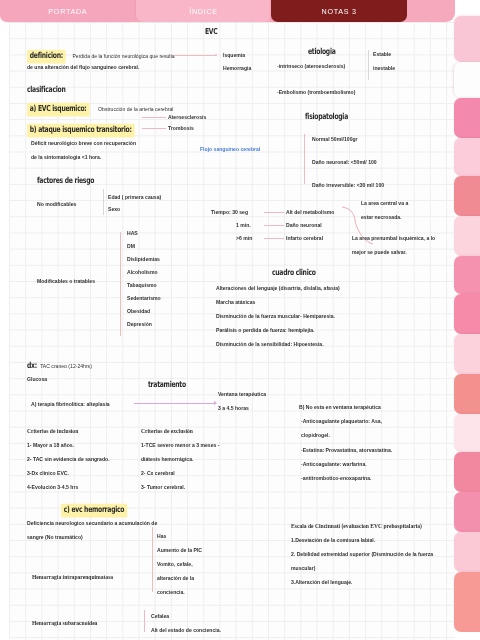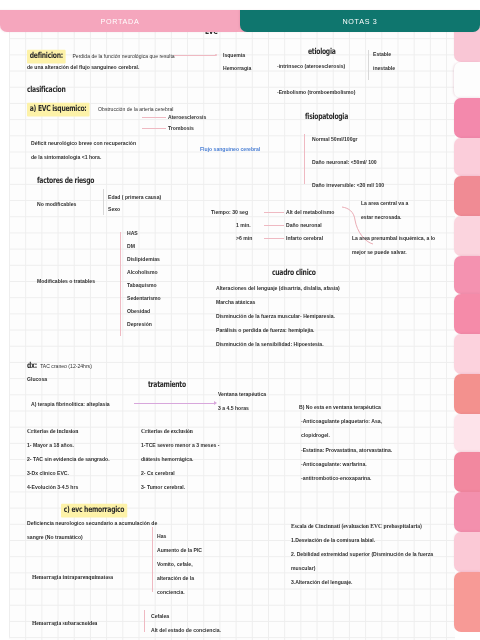--- a/index.html
+++ b/index.html
@@ -9,22 +9,22 @@
     height: 640px;
     overflow: hidden;
     background: #ffffff;
     font-family: "Liberation Sans", sans-serif;
     position: relative;
   }
 
   
   #top-tabs {
     position: absolute;
-    left: 0; top: 10px;
-    width: 480px; height: 22px;
+    left: 0; top: 0;
+    width: 407px; height: 22px;
     display: flex;
     align-items: flex-end;
     z-index: 40;
   }
   #top-tabs-bg {
     position: absolute;
     left: 20px; top: 0;
     width: 435px; height: 22px;
     background: #f6a8bd;
     border-radius: 0 0 9px 9px;
@@ -136,21 +136,24 @@
   <div class="rtab" style="height:40px;background:#f390ad"></div>
   <div class="rtab" style="height:40px;background:#fbc9d6"></div>
   <div class="rtab" style="height:60px;background:#f79a96"></div>
 </div>
 
 <div id="top-tabs">
   <div id="top-tabs-bg"></div>
   <div class="ttab" style="background:#f5a6bd">
       <span>PORTADA</span>
     </div>
-  <div class="ttab" style="background:#0f766e">
+  <div class="ttab" style="background:#f8b6c8">
+      <span>ÍNDICE</span>
+    </div>
+  <div class="ttab" style="background:#7f1d1d">
       <span>NOTAS 3</span>
     </div>
 </div>
 
 <div id="page">
 
   <div class="t" style="left:196px; top:6px;text-align:center;">
     <span class="hand">EVC</span>
   </div>
 
@@ -182,20 +185,23 @@
   <div class="t" style="left:18px; top:82px;">
     <span class="hand hl">a) EVC isquemico:</span>
     <span class="b" style="margin-left:2px">Obstrucción de la arteria cerebral</span>
   </div>
 
   <div class="hline" style="left:133px; top:95px; width:24px;"></div>
   <div class="t b" style="left:159px; top:91px;">Ateroesclerosis</div>
   <div class="hline" style="left:133px; top:106px; width:24px;"></div>
   <div class="t b" style="left:159px; top:102px;">Trombosis</div>
 
+  <div class="t" style="left:18px; top:103px;">
+    <span class="hand hl">b) ataque isquemico transitorio:</span>
+  </div>
   <div class="t b" style="left:22px; top:117px;">Déficit neurológico breve con recuperación</div>
   <div class="t b" style="left:22px; top:131px;">de la sintomatologia &lt;1 hora.</div>
 
   <div class="t" style="left:296px; top:91px;">
     <span class="hand">fisiopatologia</span>
   </div>
 
   <div class="t blue" style="left:191px; top:123px;">Flujo sanguineo cerebral</div>
 
   <div class="vline" style="left:295px; top:112px; height:50px;"></div>

